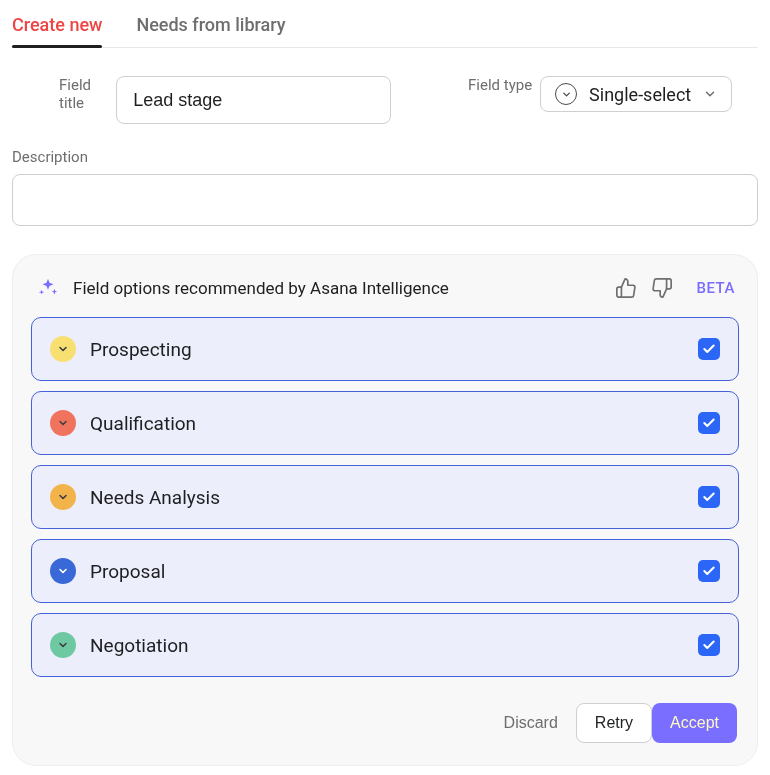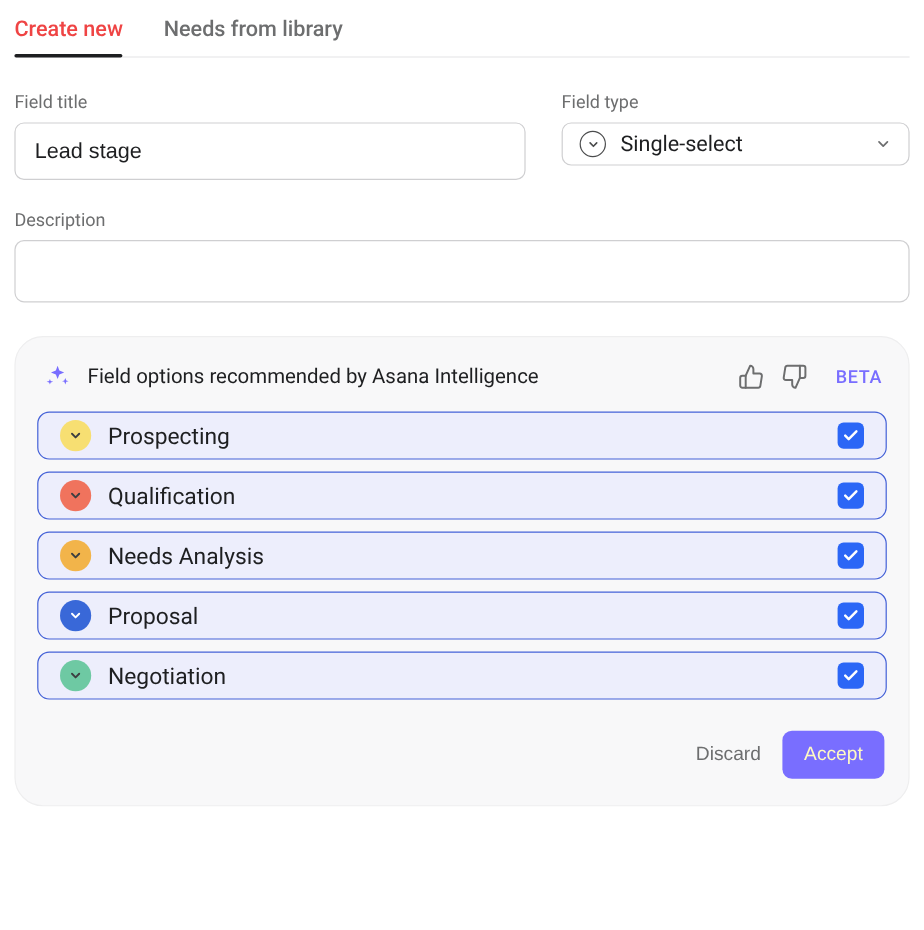--- a/index.html
+++ b/index.html
@@ -34,21 +34,21 @@
       left: 0; right: 0; bottom: -1px;
       height: 3px;
       background: #1e1f21;
       border-radius: 2px;
     }
     .form-row {
       display: flex;
       gap: 30px;
       margin-top: 28px;
     }
-    .form-col { display: flex; flex-direction: column; gap: 8px; }
+    .form-col { display: flex; gap: 8px; margin-left: 47px; }
     .form-col.title { flex: 1 1 auto; }
     .form-col.type { width: 290px; flex: 0 0 auto; }
     .label {
       font-size: 15px;
       color: #6d6e6f;
     }
     .text-input {
       height: 48px;
       border: 1px solid #cfcfd1;
       border-radius: 8px;
@@ -109,21 +109,21 @@
     .sparkle-icon { width: 22px; height: 22px; color: #796eff; flex: 0 0 auto; }
     .ai-title { font-size: 17px; color: #1e1f21; flex: 1; }
     .feedback-group { display: flex; gap: 14px; align-items: center; margin-right: 10px; }
     .feedback-btn { width: 22px; height: 22px; color: #6d6e6f; cursor: pointer; }
     .beta-label { color: #796eff; font-size: 15px; font-weight: 500; letter-spacing: 0.5px; }
     .options { display: flex; flex-direction: column; gap: 10px; }
     .option-row {
       display: flex;
       align-items: center;
       gap: 14px;
-      height: 40px;
+      height: 64px;
       padding: 0 18px;
       background: #edeefc;
       border: 1.5px solid #4461d7;
       border-radius: 10px;
     }
     .option-chip {
       width: 26px; height: 26px;
       border-radius: 50%;
       display: flex; align-items: center; justify-content: center;
       flex: 0 0 auto;
@@ -288,15 +288,16 @@
         <span class="checkbox">
           <svg viewBox="0 0 24 24" fill="none" stroke="currentColor" stroke-width="3.5" stroke-linecap="round" stroke-linejoin="round">
             <polyline points="20 6 9 17 4 12"></polyline>
           </svg>
         </span>
       </div>
     </div>
 
   <div class="actions">
     <button class="btn btn-ghost">Discard</button>
+    <button class="btn btn-outline">Retry</button>
     <button class="btn btn-primary">Accept</button>
   </div>
 </div>
 
 </body></html>

